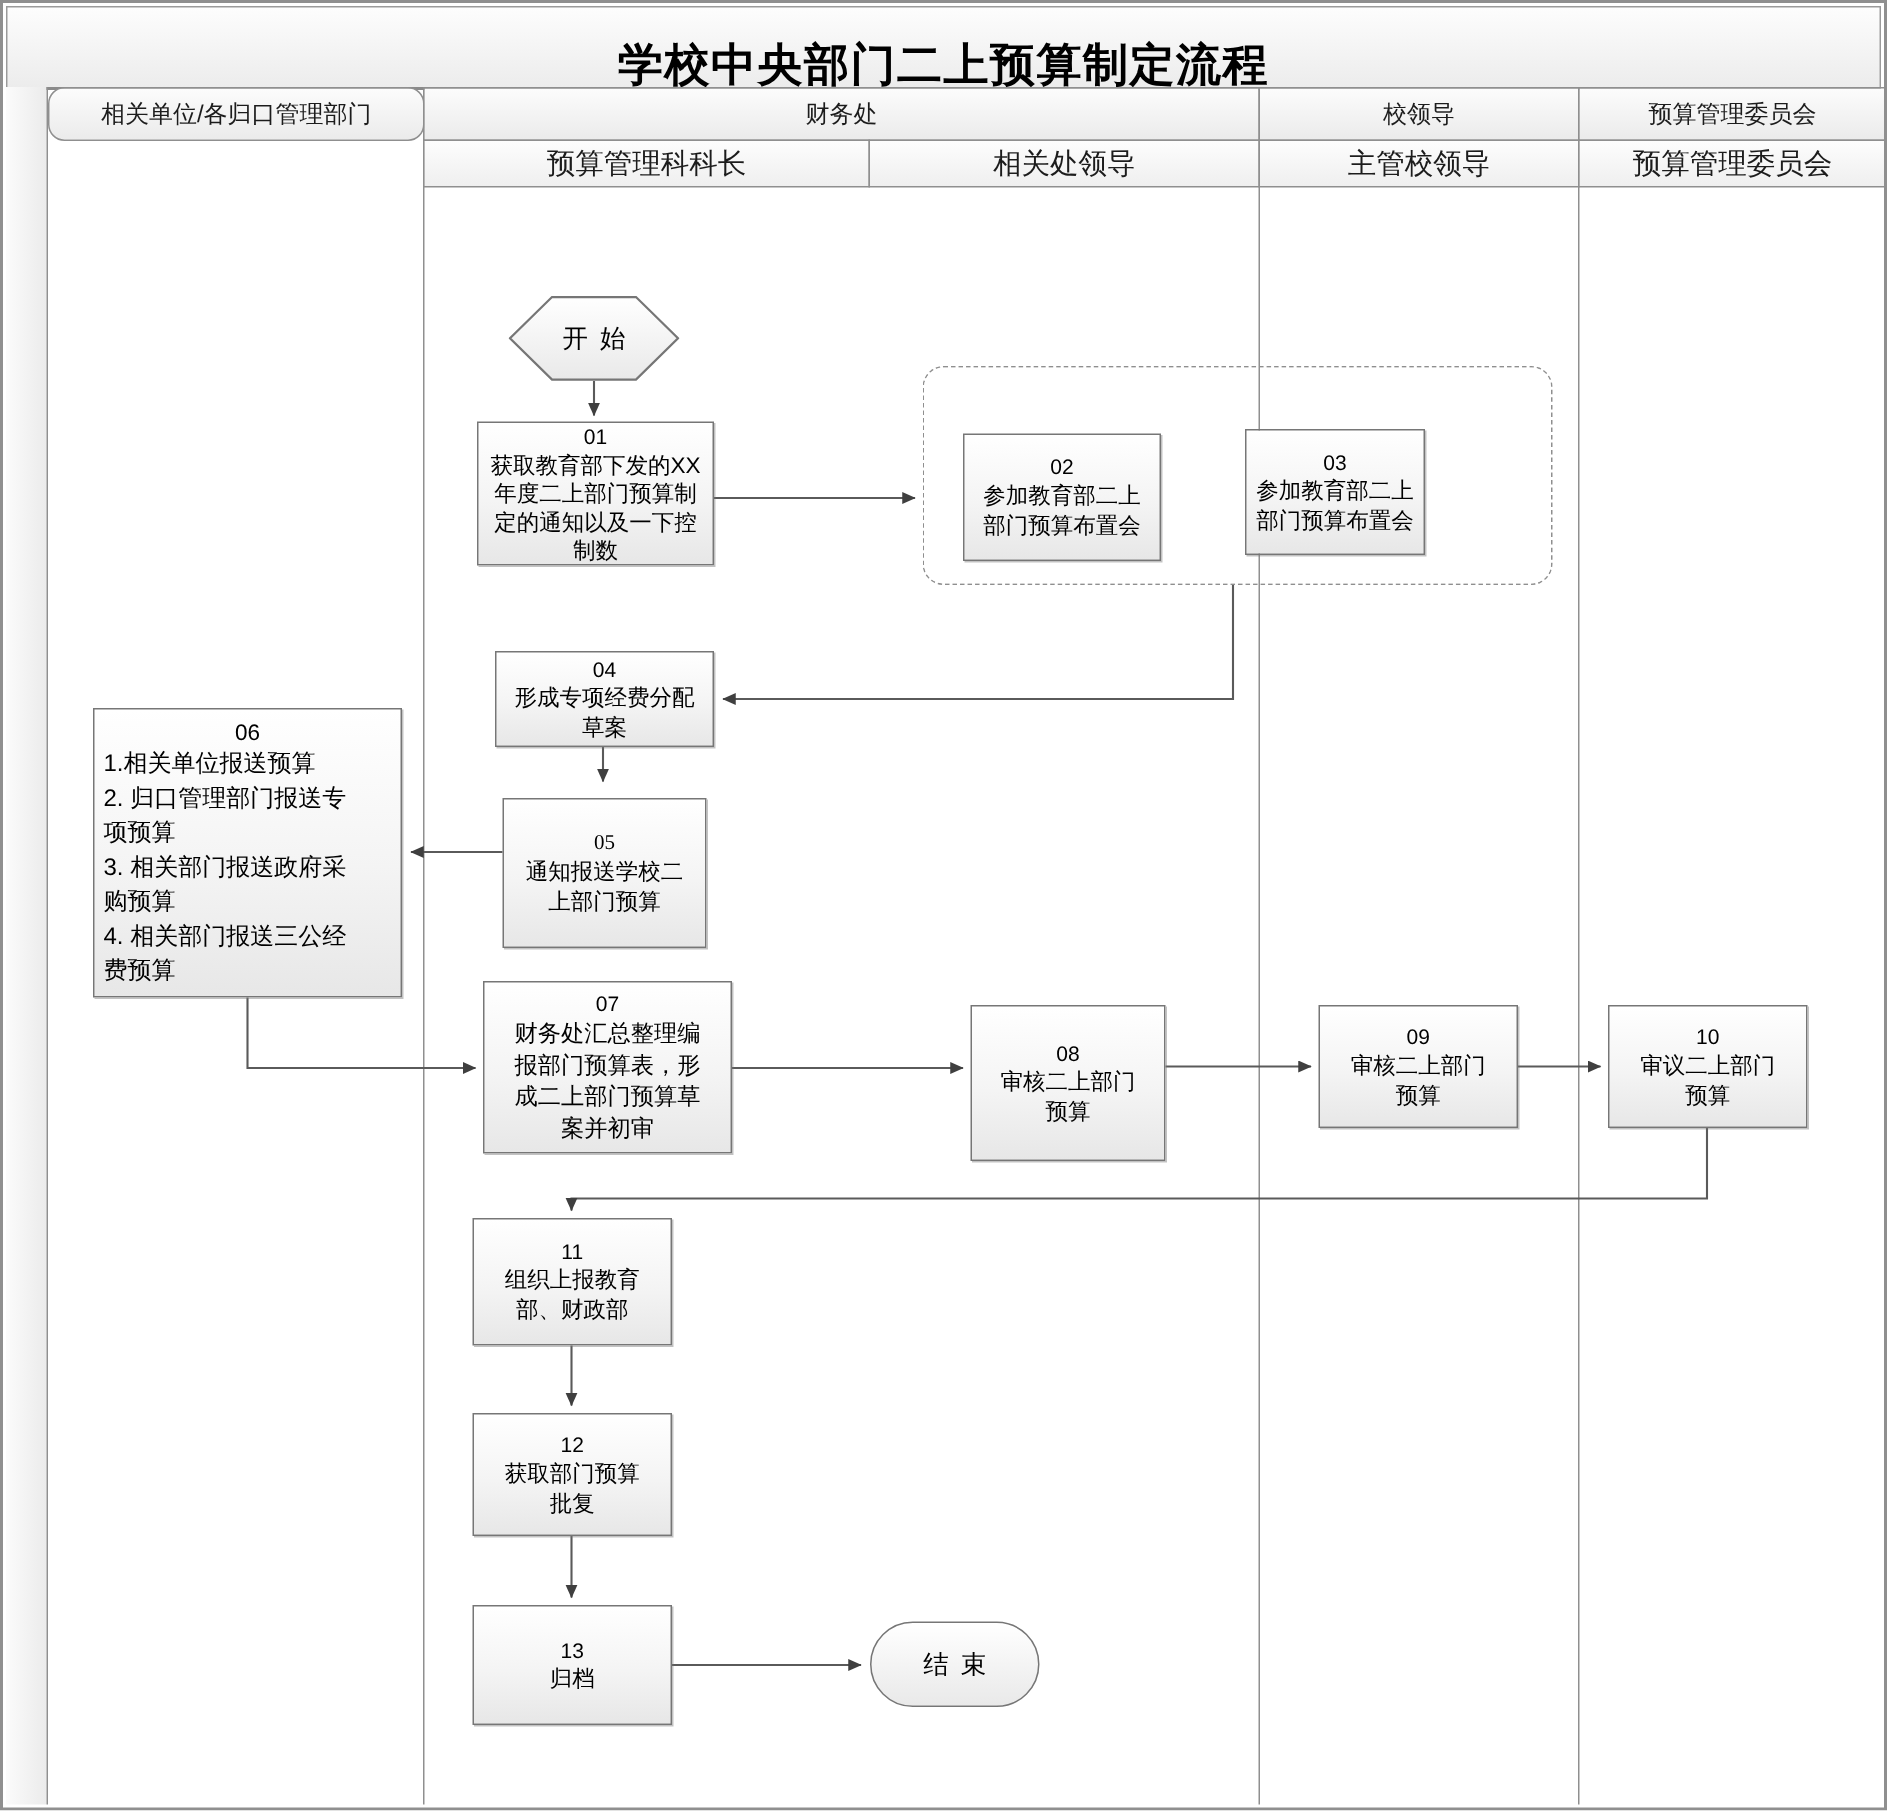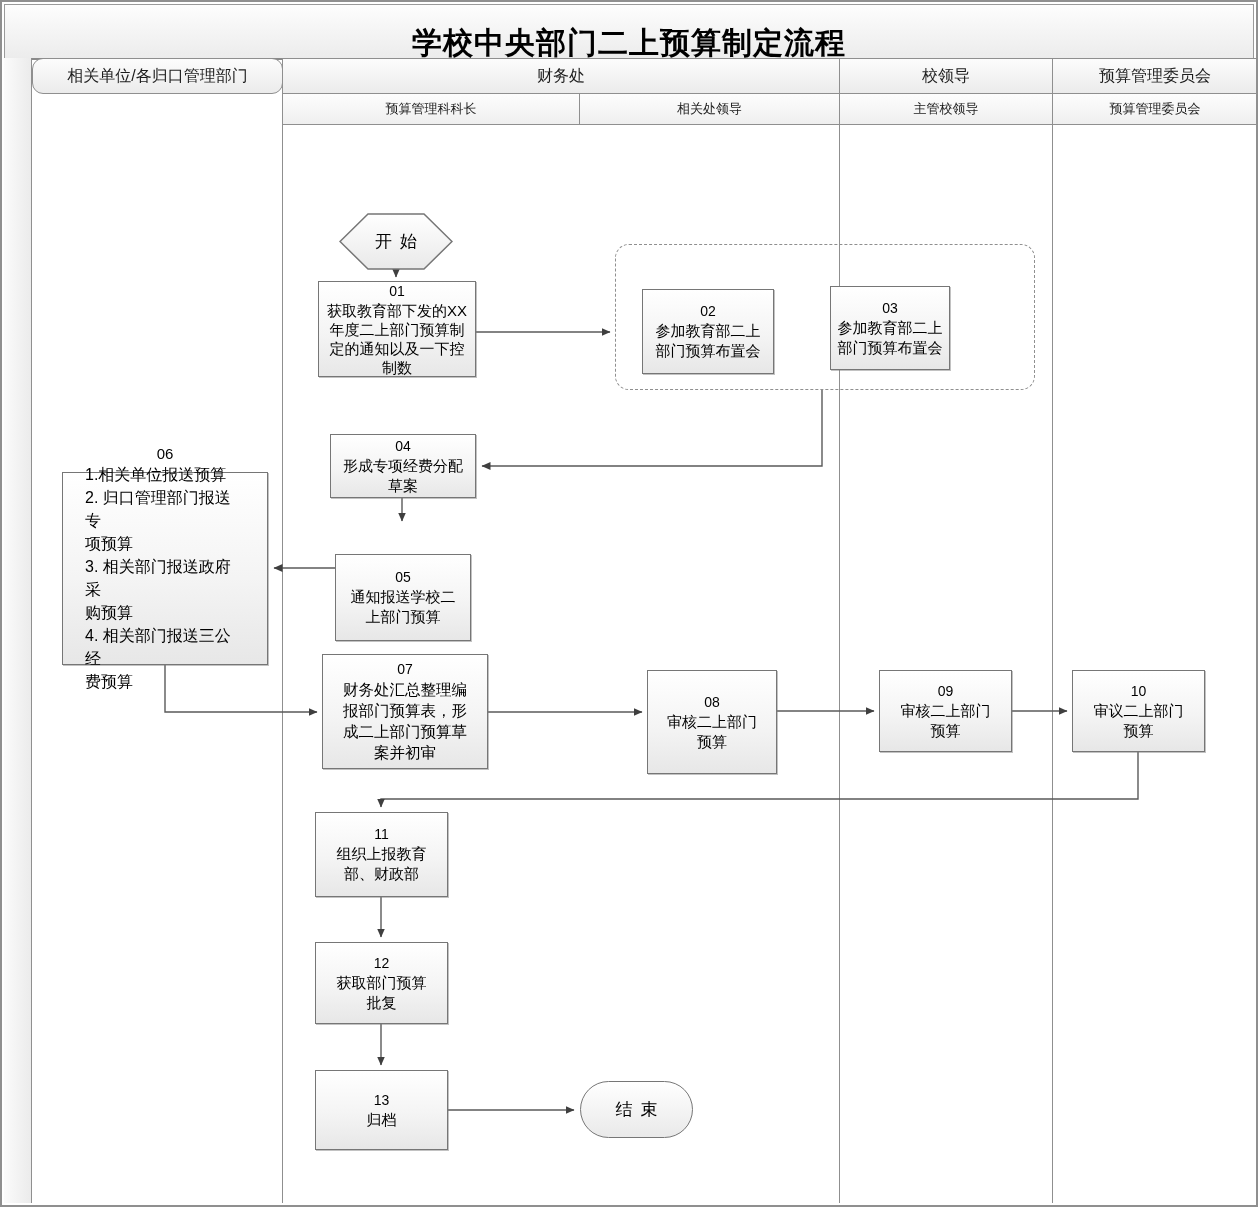--- a/index.html
+++ b/index.html
@@ -24,32 +24,32 @@
     border-right:1px solid #8f8f8f; box-sizing:border-box;
   }
   .vline{ position:absolute; width:1px; background:#8f8f8f; top:56px; height:1145px;}
   .hcell{
     position:absolute; box-sizing:border-box;
     background:linear-gradient(#fcfcfc,#ebebeb);
     border:1px solid #8f8f8f;
     display:flex; align-items:center; justify-content:center;
     font-size:16px; color:#1c1c1c; white-space:nowrap;
   }
-  .hcell.sub{ font-size:13px; background:linear-gradient(#fdfdfd,#efefef); }
+  .hcell.sub{ font-size:19px; background:linear-gradient(#fdfdfd,#efefef); }
   .node{
     position:absolute; box-sizing:border-box;
     background:linear-gradient(#ffffff,#f4f4f4 55%,#e7e7e7);
     border:1.4px solid #767676;
     box-shadow:1px 1px 0 rgba(120,120,120,.45);
     display:flex; flex-direction:column; align-items:center; justify-content:center;
     text-align:center; font-size:15px; line-height:20px; color:#000;
   }
   .node .code{ font-size:14px; line-height:19px; }
   .node .txt{ white-space:pre-line; }
-  .node.list{ align-items:stretch; padding:2px 22px; }
+  .node.list{ align-items:stretch; padding:2px 6px; }
   .node.list .code{ text-align:center; font-size:15px; }
   .node.list .txt{ text-align:left; font-size:16px; line-height:23px; }
   .group-dashed{
     position:absolute; left:613px; top:242px; width:420px; height:146px;
     border:1.6px dashed #8f8f8f; border-radius:14px; box-sizing:border-box;
     background:transparent;
   }
   .terminal{ position:absolute; display:flex; align-items:center; justify-content:center; }
   .terminal .tlabel{
     position:absolute; font-size:17px; letter-spacing:8px; text-indent:8px; color:#000; white-space:nowrap;
@@ -103,21 +103,21 @@
       <path d="M486,710 L640,710" marker-end="url(#arr)"></path>
       <path d="M775,709 L872,709" marker-end="url(#arr)"></path>
       <path d="M1010,709 L1065,709" marker-end="url(#arr)"></path>
       <path d="M1136,750 L1136,797 L379,797 L379,805" marker-end="url(#arr)"></path>
       <path d="M379,895 L379,935" marker-end="url(#arr)"></path>
       <path d="M379,1022 L379,1063" marker-end="url(#arr)"></path>
       <path d="M446,1108 L572,1108" marker-end="url(#arr)"></path>
     </g>
   </svg>
 
-  <div class="terminal" style="left:337px;top:195px;width:114px;height:57px;margin-top:16px;">
+  <div class="terminal" style="left:337px;top:195px;width:114px;height:57px;">
     <svg width="114" height="57" viewBox="0 0 114 57">
       <defs>
         <linearGradient id="hexg" x1="0" y1="0" x2="0" y2="1">
           <stop offset="0" stop-color="#ffffff"></stop>
           <stop offset="1" stop-color="#e9e9e9"></stop>
         </linearGradient>
       </defs>
       <polygon points="29,1 85,1 113,28.5 85,56 29,56 1,28.5" fill="url(#hexg)" stroke="#767676" stroke-width="1.5"></polygon>
     </svg>
     <span class="tlabel">开始</span>
@@ -142,21 +142,21 @@
     <div class="txt">参加教育部二上
 部门预算布置会</div>
   </div>
 
   <div class="node" style="left:328px;top:432px;width:146px;height:64px;">
     <div class="code">04</div>
     <div class="txt">形成专项经费分配
 草案</div>
   </div>
 
-  <div class="node" style="left:333px;top:552px;width:136px;height:87px;">
+  <div class="node" style="left:333px;top:530px;width:136px;height:100px;font-family:Liberation Serif, serif;">
     <div class="code">05</div>
     <div class="txt">通知报送学校二
 上部门预算</div>
   </div>
 
   <div class="node list" style="left:60px;top:470px;width:206px;height:193px;">
     <div class="code">06</div>
     <div class="txt">1.相关单位报送预算
 2. 归口管理部门报送专
 项预算

